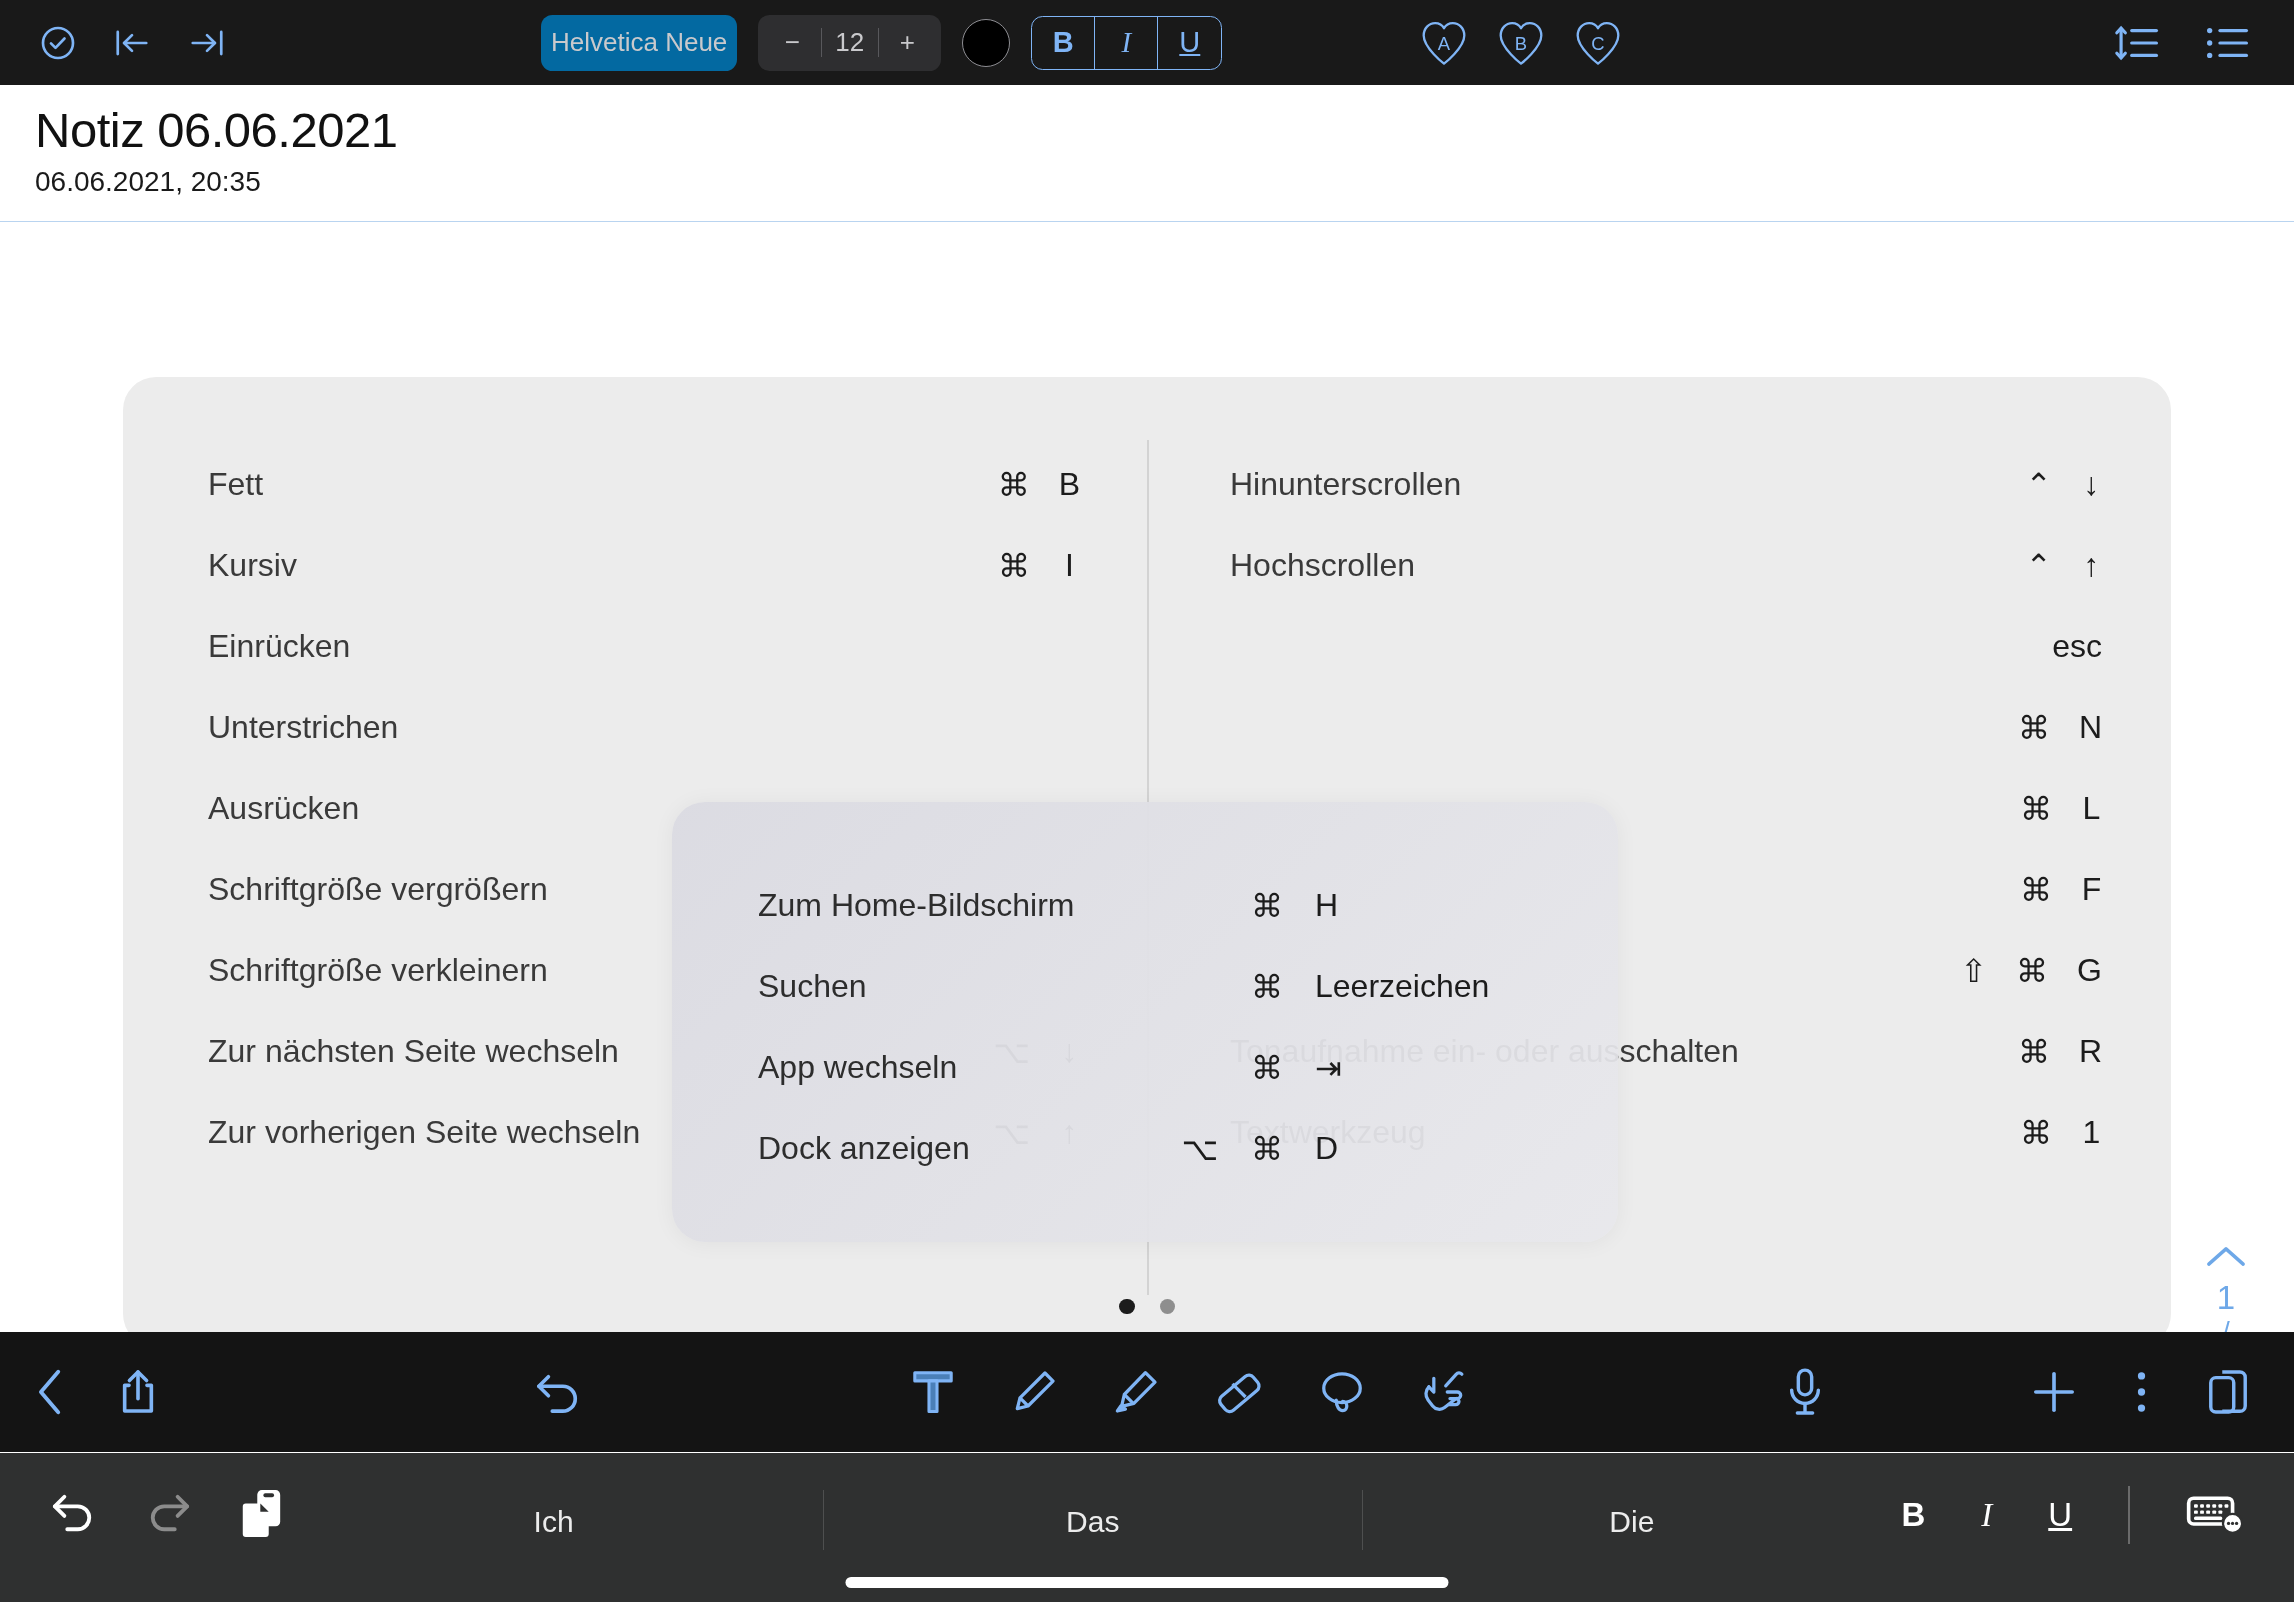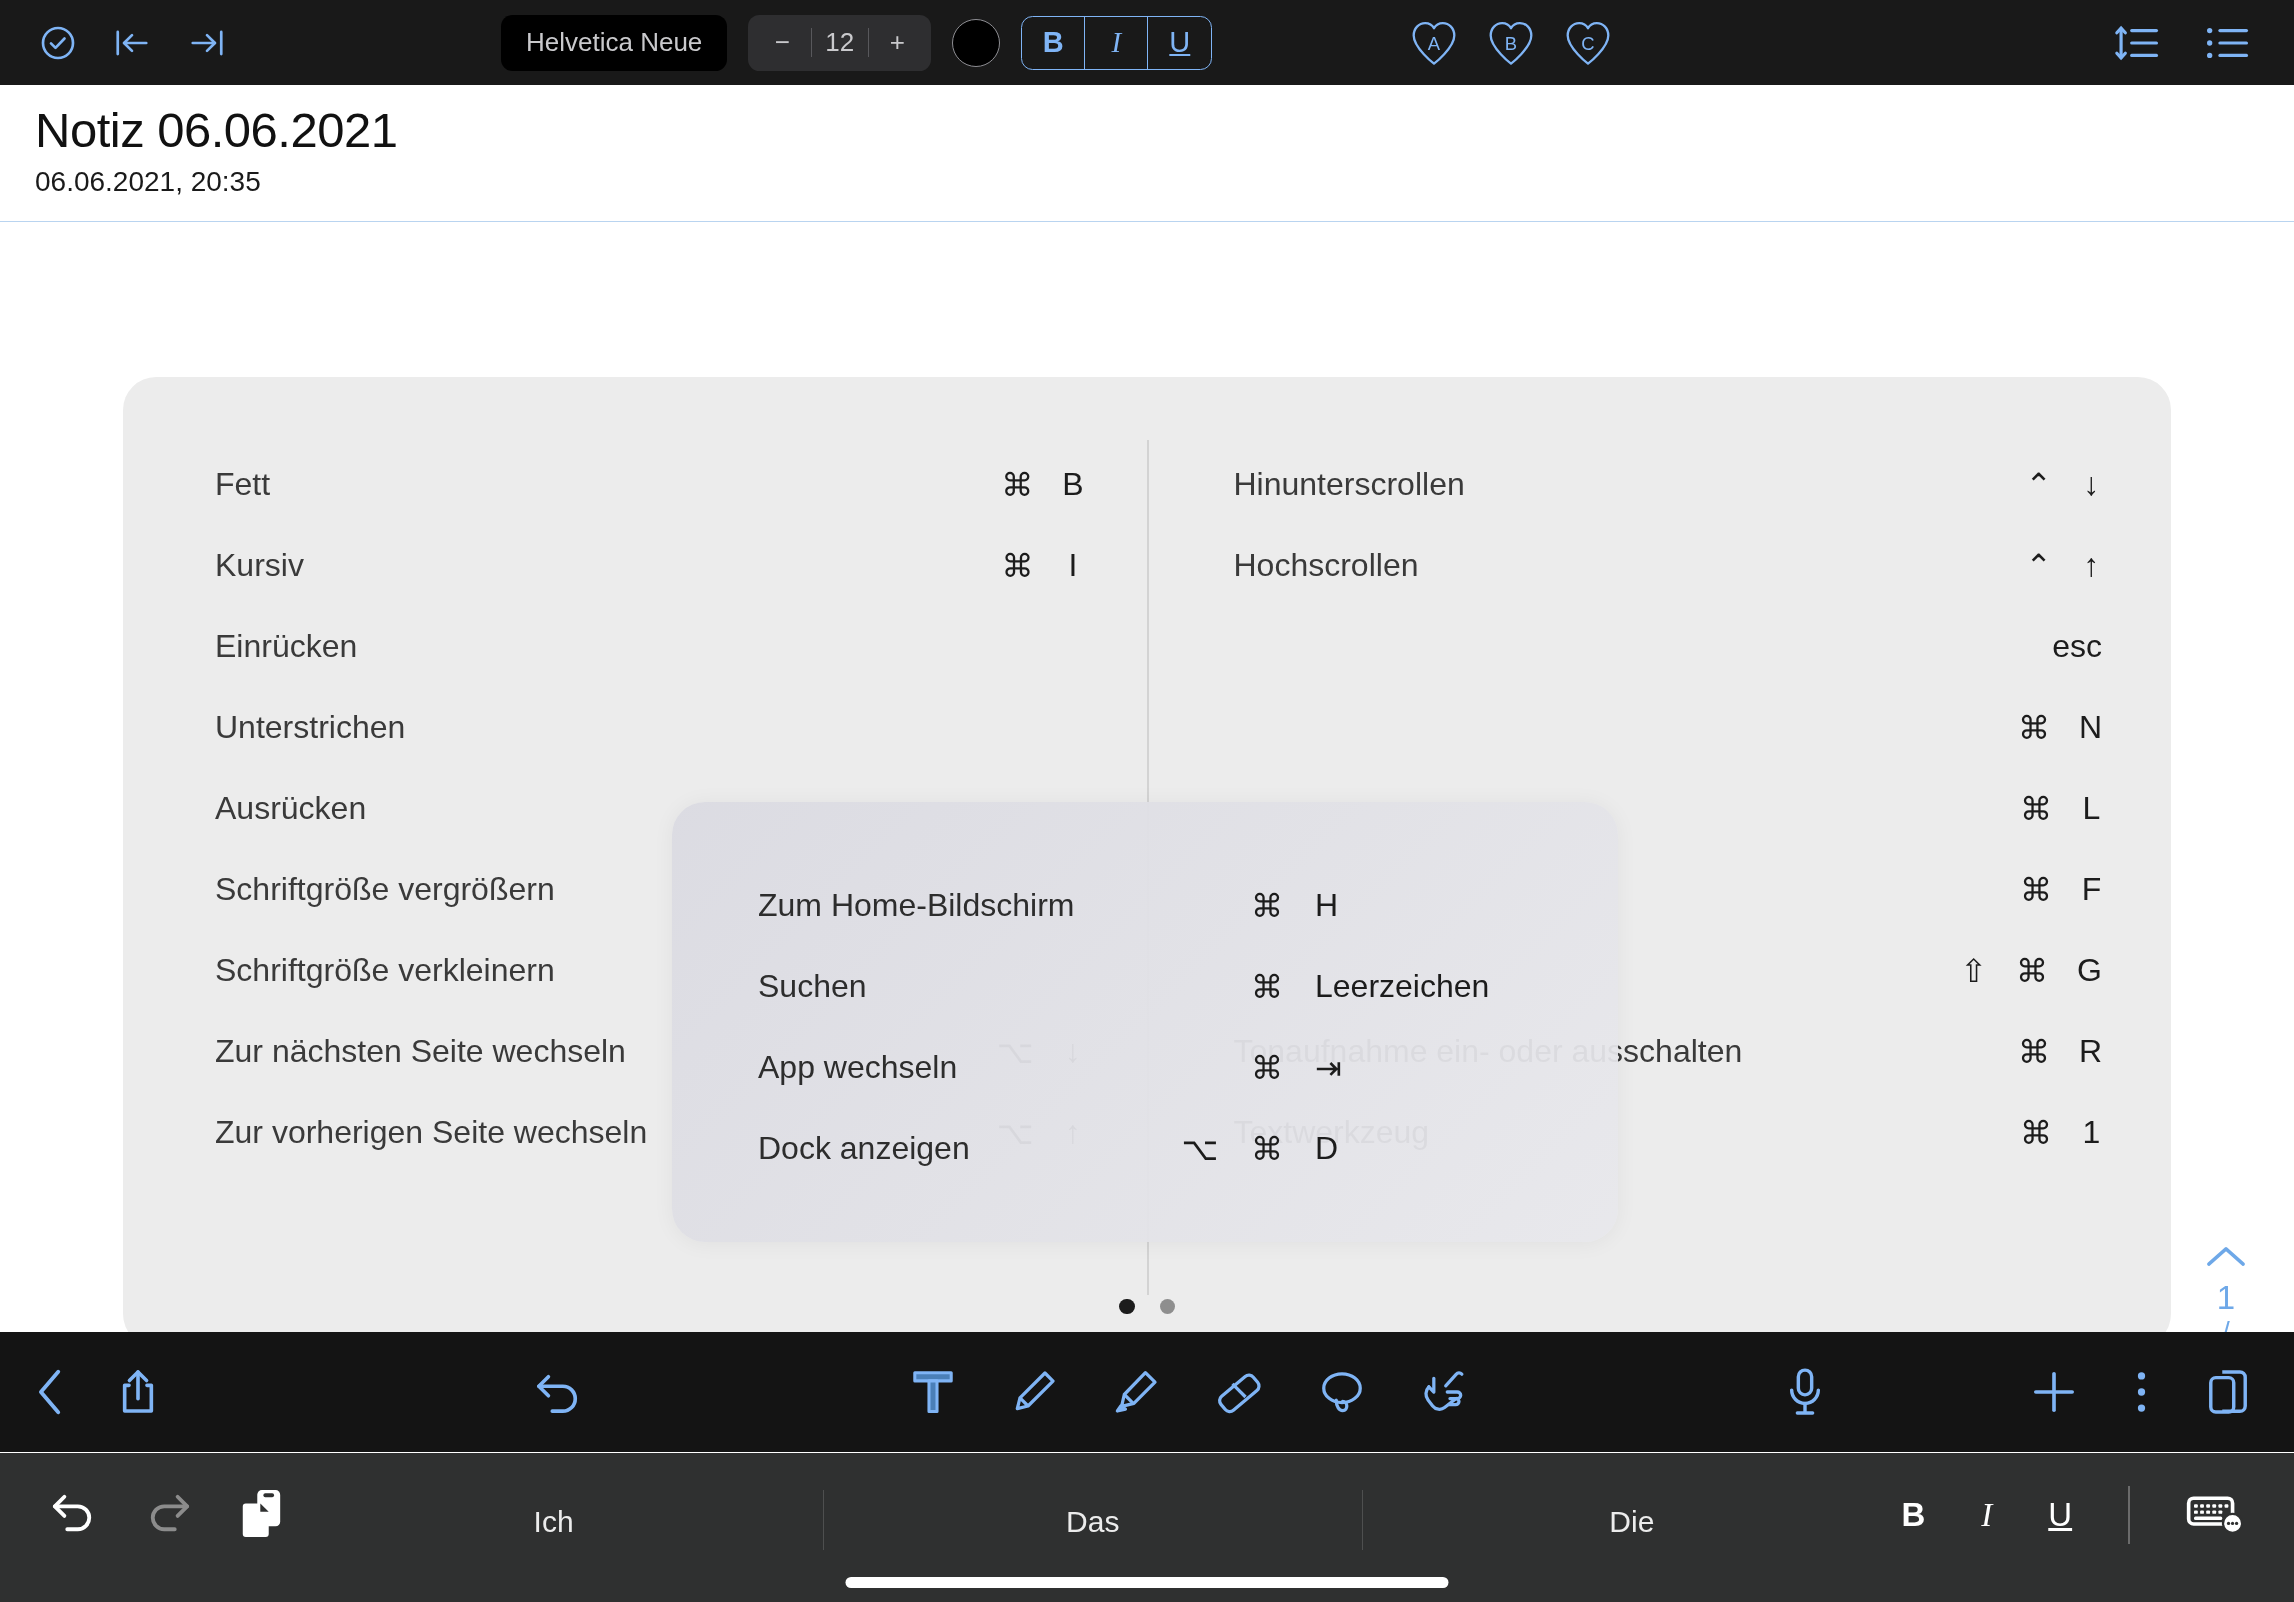--- a/index.html
+++ b/index.html
@@ -17,24 +17,24 @@
     width: 2294px; height: 85px;
     background: #191919;
     display: flex; align-items: center;
   }
   .tb-icon {
     display: flex; align-items: center; justify-content: center;
     color: #7fb4f5;
   }
   .tb-left { display: flex; align-items: center; gap: 33px; margin-left: 38px; }
   .font-pill {
-    background: #000000; border-radius: 11.5px;
-    height: 56px; padding: 0 25px;
+    background: #0369a1; border-radius: 11.5px;
+    height: 56px; padding: 0 10px;
     display: flex; align-items: center; justify-content: center;
-    color: #c9c9cc; font-size: 26px; white-space: nowrap;
+    color: #c9c9cc; font-size: 26px; white-space: nowrap; margin-left: 40px;
   }
   .size-pill {
     background: #2e2e30; border-radius: 11.5px;
     height: 56px; width: 183px;
     display: flex; align-items: center; justify-content: space-between;
     color: #c9c9cc; font-size: 26px;
     padding: 0 5.8px; position: relative;
   }
   .size-seg { flex: 1; display:flex; align-items:center; justify-content:center; height: 100%; }
   .size-div { width: 1px; height: 29px; background: #58585c; }
@@ -76,21 +76,21 @@
   }
 
   
   .shortcut-panel {
     position: absolute;
     left: 123px; top: 154px;
     width: 2048px; height: 970px;
     background: #ececec;
     border-radius: 33px;
   }
-  .sc-columns { display: flex; width: 100%; height: 100%; position: relative; padding-left: 7px; }
+  .sc-columns { display: flex; width: 100%; height: 100%; position: relative; }
   .sc-col {
     flex: 1; padding-top: 67px;
     display: flex; flex-direction: column;
   }
   .sc-col-left  { padding-left: 85px; padding-right: 54px; }
   .sc-col-right { padding-left: 96px; padding-right: 69px; }
   .sc-divider {
     position: absolute; left: 50%; top: 63px;
     width: 1.9px; height: 855px; background: #d3d3d3;
   }

